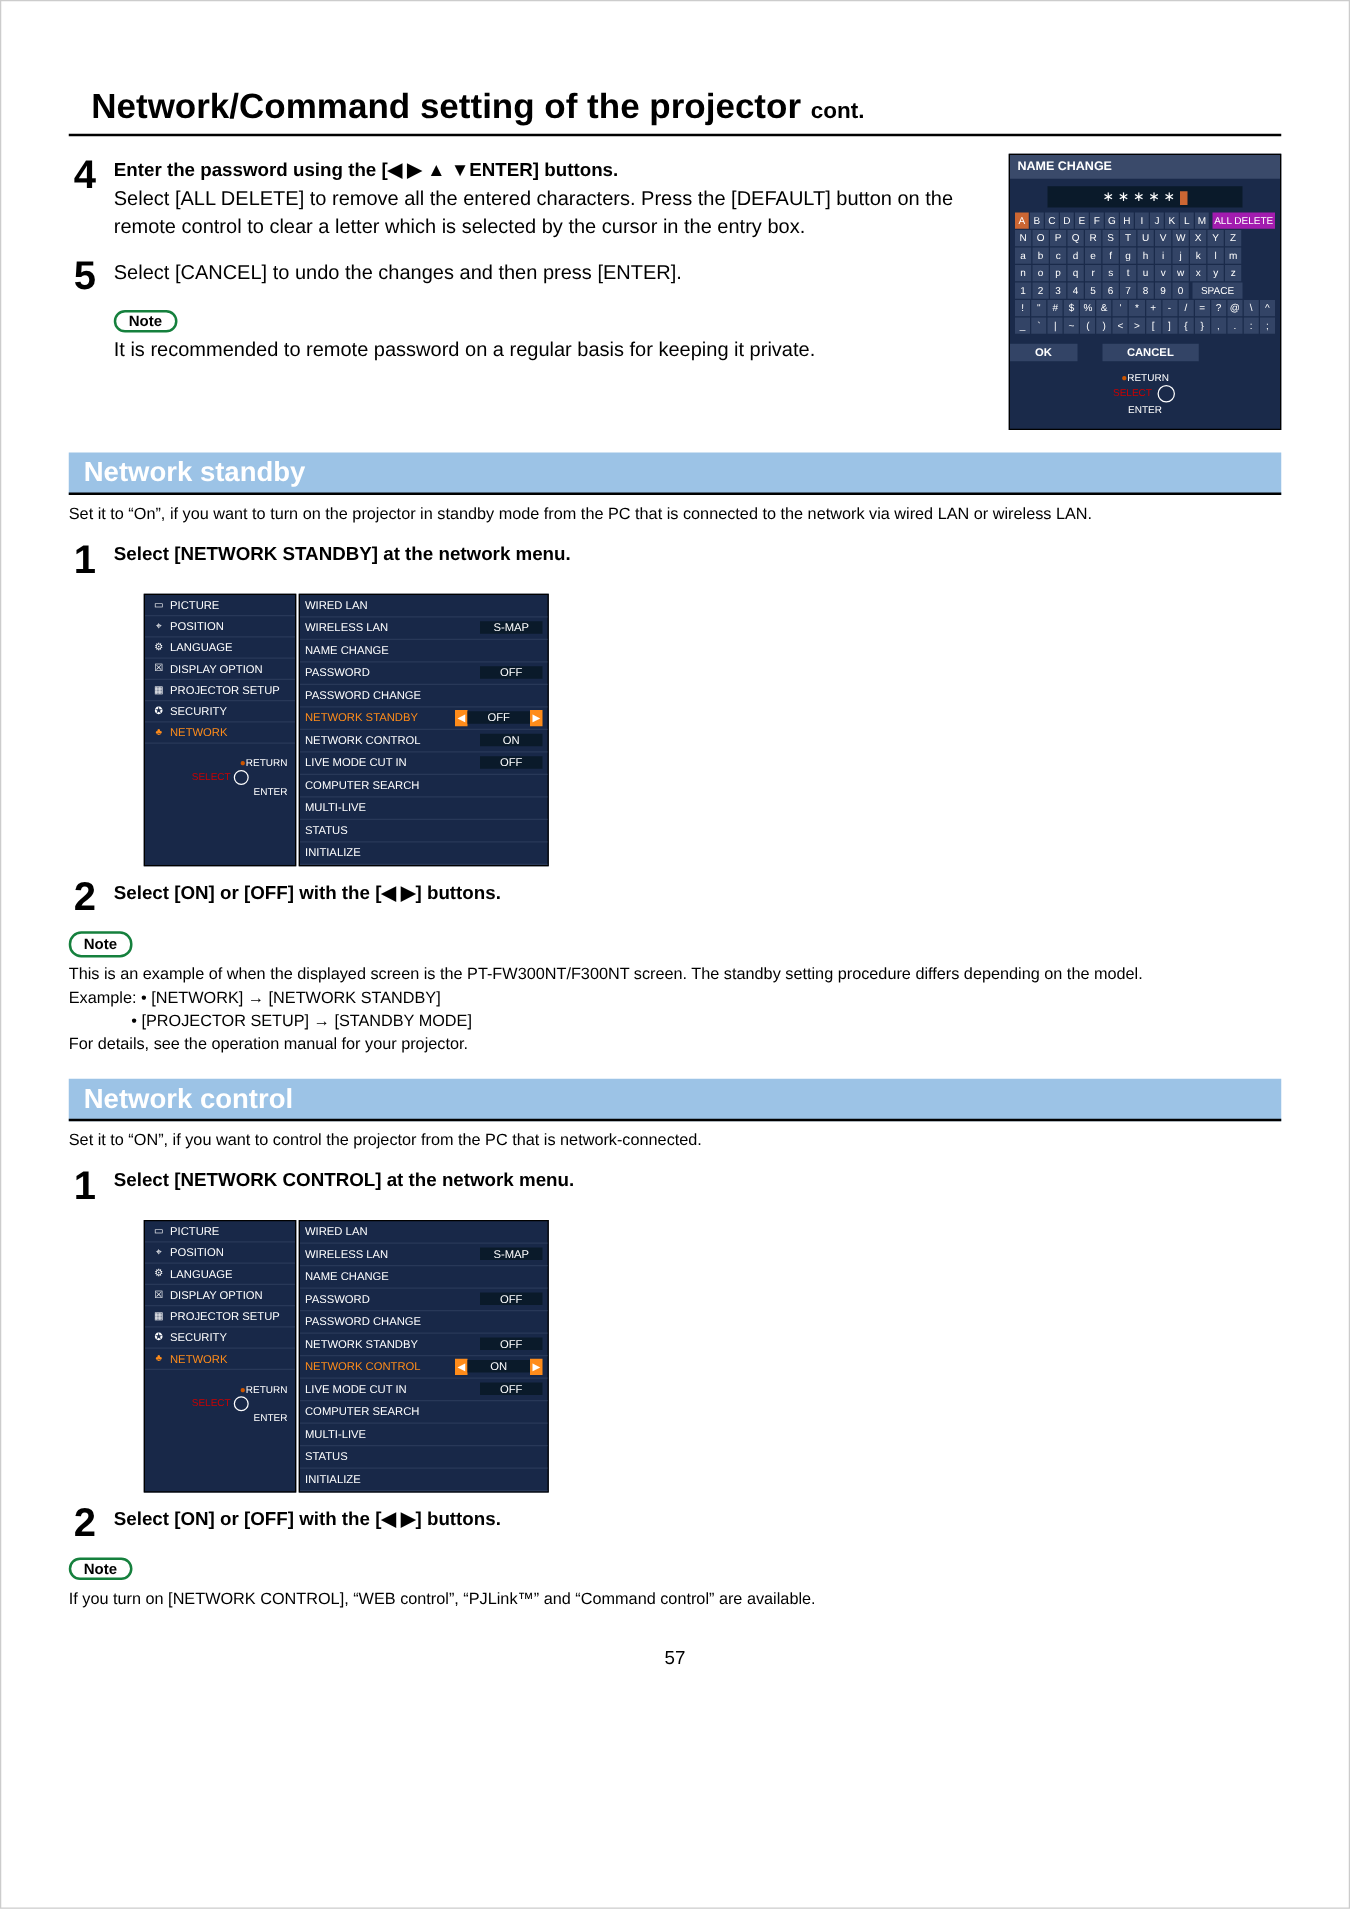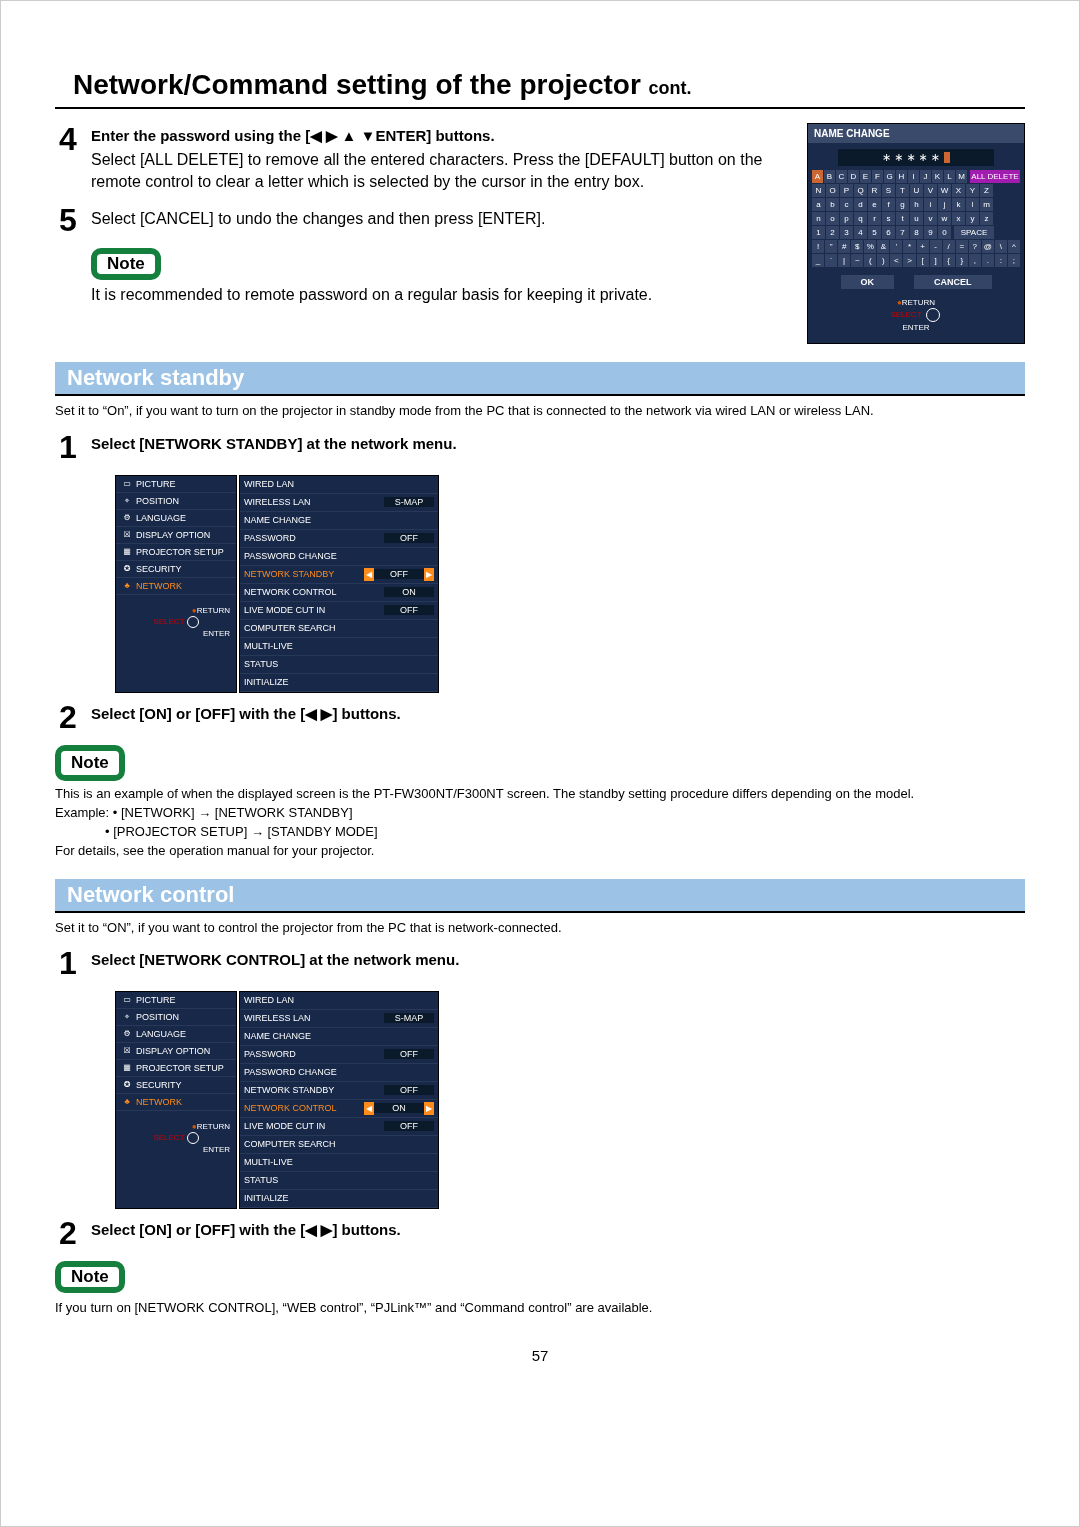--- a/index.html
+++ b/index.html
@@ -28,24 +28,24 @@
   .topblock { display: flex; gap: 10px; }
   .topleft { flex: 1; }
   .topright { width: 218px; flex: none; }
   .step { display: flex; gap: 10px; margin-bottom: 12px; }
   .stepnum { font-size: 32px; font-weight: bold; width: 26px; flex: none; text-align: center; line-height: 1; }
   .stepbody { flex: 1; padding-top: 4px; }
   .steptitle { font-size: 15px; font-weight: bold; margin-bottom: 4px; }
   .steptext { font-size: 16px; line-height: 1.35; }
   .note-pill {
     display: inline-block;
-    border: 6px solid #15803d;
+    border: 2px solid #15803d;
     border-radius: 10px;
     padding: 0 10px;
-    font-size: 17px;
+    font-size: 12px;
     font-weight: bold;
     margin-bottom: 4px;
   }
   .section-head {
     background: #9cc3e6;
     border-bottom: 2px solid #000;
     color: #fff;
     font-size: 22px;
     font-weight: bold;
     padding: 3px 12px;
@@ -76,21 +76,21 @@
   .osk-row { display: flex; gap: 1px; margin: 1px 0; }
   .osk-cell {
     width: 13px; height: 13px;
     background: #334466;
     display: flex; align-items: center; justify-content: center;
     font-size: 8px;
   }
   .osk-cell.sel { background: #cc6633; }
   .osk-wide { width: 59px; background:#a21caf; height:13px; display:flex;align-items:center;justify-content:center;font-size:8px;}
   .osk-wide2 { width: 40px; background:#334466; height:13px; display:flex;align-items:center;justify-content:center;font-size:8px;}
-  .osk-btns { display:flex; gap:20px; justify-content:center; margin-top:8px; }
+  .osk-btns { display:flex; gap:20px; margin-top:8px; }
   .osk-btn { background:#334466; padding:2px 20px; font-size:9px; font-weight:bold; }
   .osk-hint { text-align:center; font-size:8px; margin-top:8px; line-height:1.4; }
   .osk-hint .dot{color:#cc5500;}
 
   
   .menu-shot { display: flex; gap: 2px; margin: 8px 0 8px 60px; }
   .menu-left {
     width: 120px;
     background: #182848;
     border: 1px solid #000;

